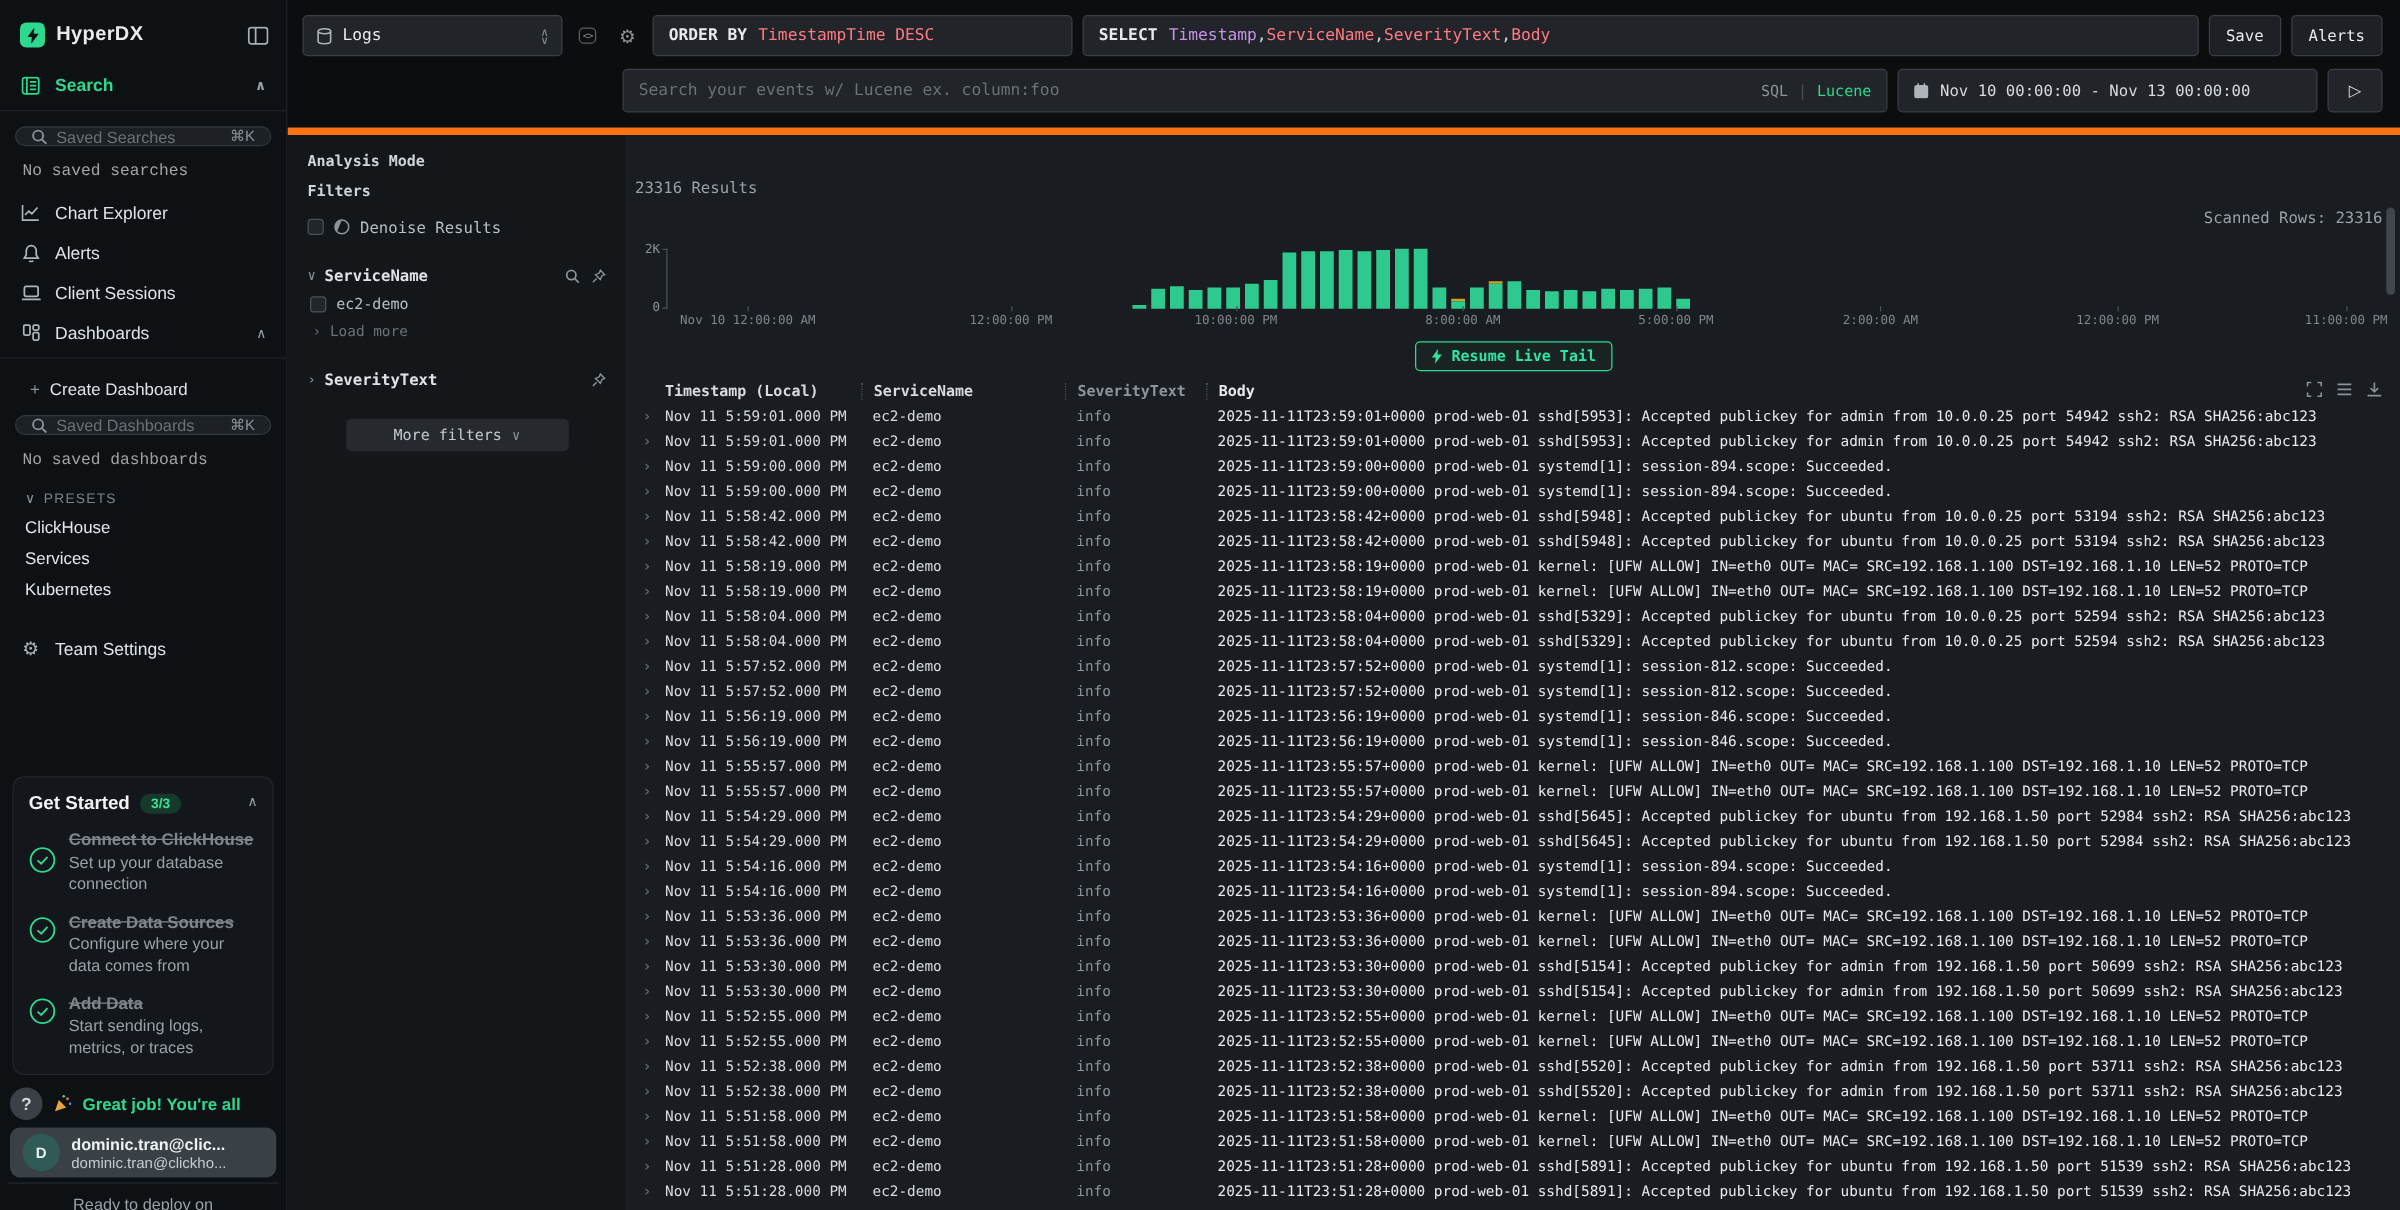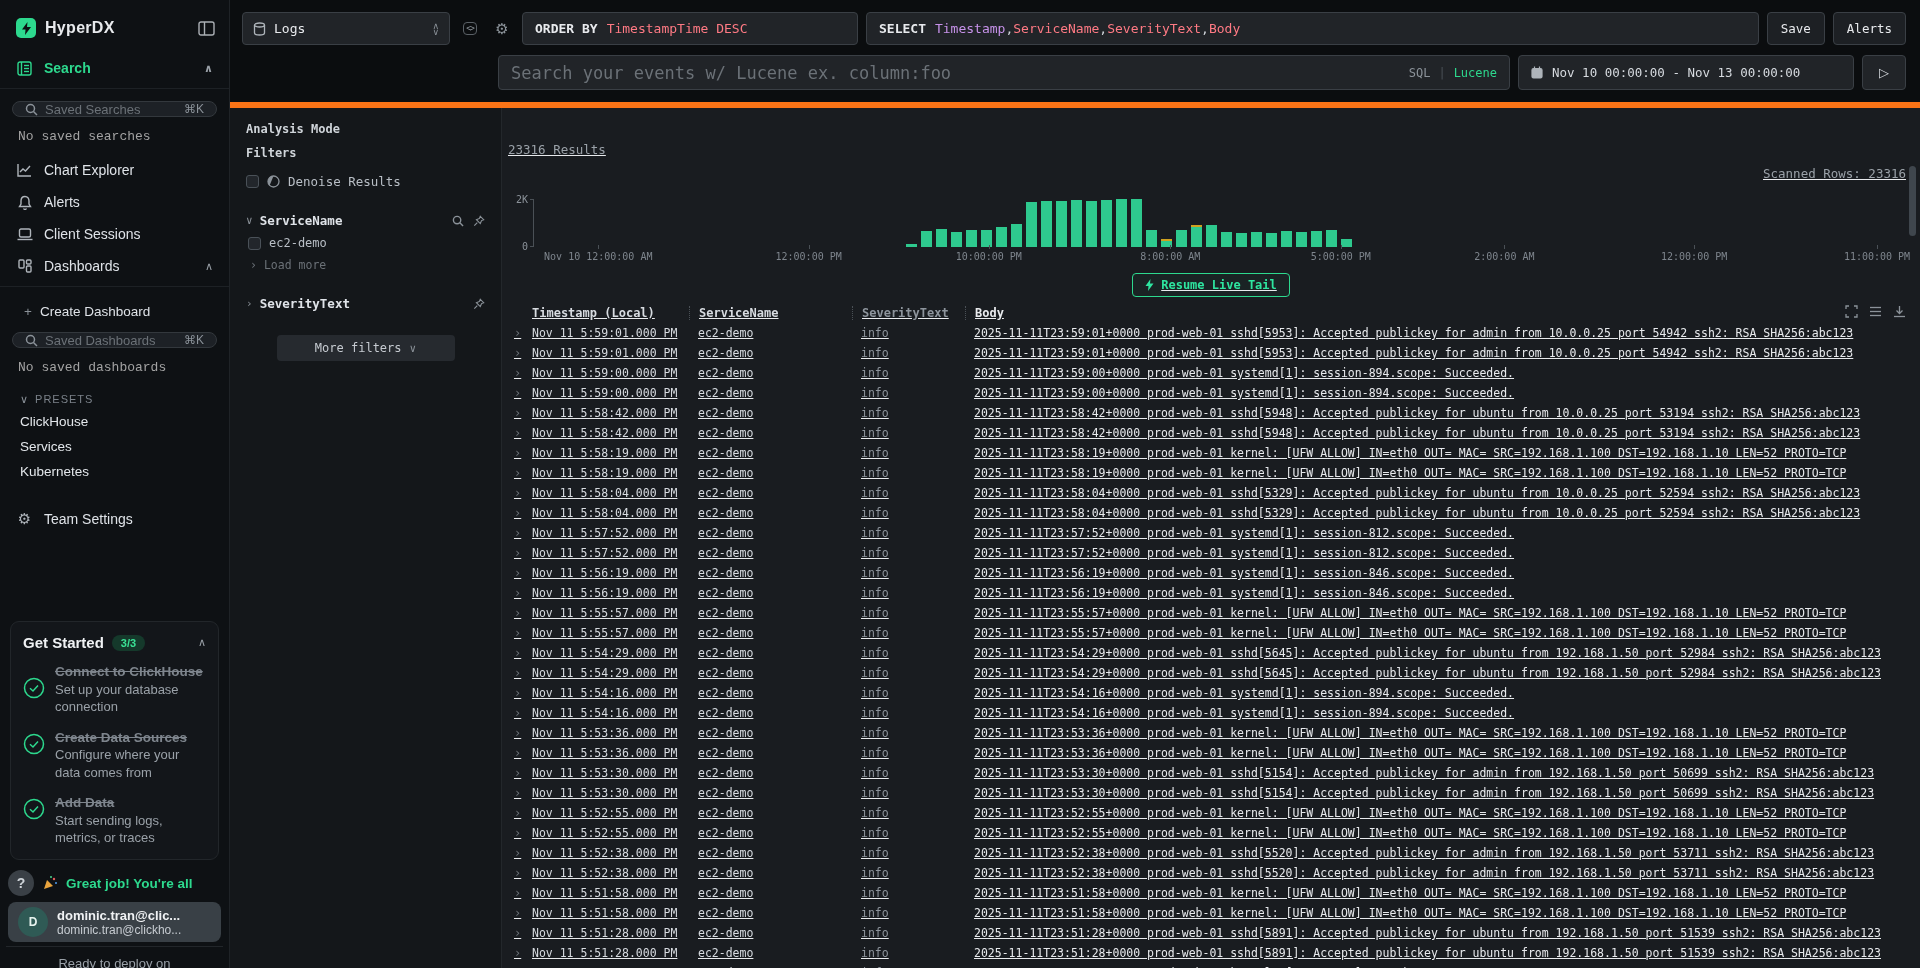--- a/index.html
+++ b/index.html
@@ -63,21 +63,21 @@
   .updown { margin-left:auto; display:flex; flex-direction:column; line-height:6px; font-size:9px; color:#8b9299; }
   .icon-btn { width:24px; height:24px; display:flex; align-items:center; justify-content:center; color:#8b9299; cursor:pointer; border-radius:4px; }
   .code-chip { border:1px solid #5a6066; border-radius:4px; font-size:8px; padding:1px 2px; letter-spacing:-1px; }
   .query-box { flex:1; padding:0 12px; font-size:13px; overflow:hidden; white-space:nowrap; }
   .kw { font-weight:bold; color:#e8eaed; margin-right:9px; }
   .q-comma { color:#cfd4d9; }
   .orderby-box { width:336px; padding:0 12px; font-size:13px; white-space:nowrap; overflow:hidden; }
   .btn { padding:0 13px; font-size:12.5px; color:#e8eaed; cursor:pointer; background:#1d2024; }
   .search-row-spacer { width:248px; min-width:248px; }
   .search-box { flex:1; height:35px; padding:0 12px; gap:10px; }
-  .search-box input { flex:1; min-width:0; background:transparent; border:none; outline:none; color:#d7dbe0; font-size:17px;
+  .search-box input { flex:1; min-width:0; background:transparent; border:none; outline:none; color:#d7dbe0; font-size:13px;
                       font-family:"DejaVu Sans Mono","Liberation Mono",monospace; }
   .search-box input::placeholder { color:#6b7177; }
   .lang-toggle { display:flex; align-items:center; gap:8px; font-size:12px; }
   .lang-sql { color:#8b9299; cursor:pointer; }
   .lang-div { color:#4a5056; }
   .lang-lucene { color:#2dd98e; cursor:pointer; }
   .date-box { width:336px; height:35px; padding:0 12px; gap:9px; font-size:12.5px; color:#d7dbe0; cursor:pointer; white-space:nowrap; }
   .run-btn { width:44px; height:35px; justify-content:center; font-size:13px; color:#d7dbe0; cursor:pointer; }
 
   .content { flex:1; display:flex; overflow:hidden; }
@@ -94,21 +94,21 @@
   .fgroup-head { display:flex; align-items:center; gap:7px; margin-top:16px; padding:4px 0; cursor:pointer; }
   .fgroup-name { font-size:12.5px; font-weight:bold; color:#dfe3e8; }
   .fgroup-icons { margin-left:auto; display:flex; gap:9px; color:#8b9299; }
   .load-more { display:flex; align-items:center; gap:7px; color:#6b7177; font-size:11.5px; padding:4px 0 4px 4px; cursor:pointer; }
   .more-filters { margin:20px auto 0 auto; width:178px; height:26px; background:#262a2f; border-radius:4px; display:flex;
                   align-items:center; justify-content:center; gap:8px; font-size:12px; color:#c6cbd1; cursor:pointer; }
   .chev-glyph { color:#8b9299; font-size:11px; line-height:1; }
 
   
   .results { flex:1; background:#191c20; display:flex; flex-direction:column; overflow:hidden; position:relative;
-             font-family:"DejaVu Sans Mono","Liberation Mono",monospace;text-decoration:underline; }
+             font-family:"DejaVu Sans Mono","Liberation Mono",monospace; }
   .results-head { display:flex; align-items:center; padding:10px 14px 2px 6px; font-size:12.5px; color:#9aa1a8; }
   .scanned { margin-left:auto;margin-top:48px; }
   .chart { position:relative; height:72px; margin:8px 10px 0 6px; }
   .chart-yaxis { position:absolute; left:0; bottom:16px; width:26px; height:48px; border-right:1px solid #4a5056; }
   .ylab { position:absolute; right:5px; font-size:10px; color:#8b9299; }
   .ylab.top { top:-5px; } .ylab.bot { bottom:-5px; }
   .ytick { position:absolute; right:-1px; width:4px; height:1px; background:#4a5056; }
   .chart-plot { position:absolute; left:27px; right:0; bottom:16px; height:56px; }
   .bars { position:absolute; left:27%; bottom:0; display:flex; align-items:flex-end; gap:4px; }
   .bar { width:11px; display:flex; flex-direction:column; }

